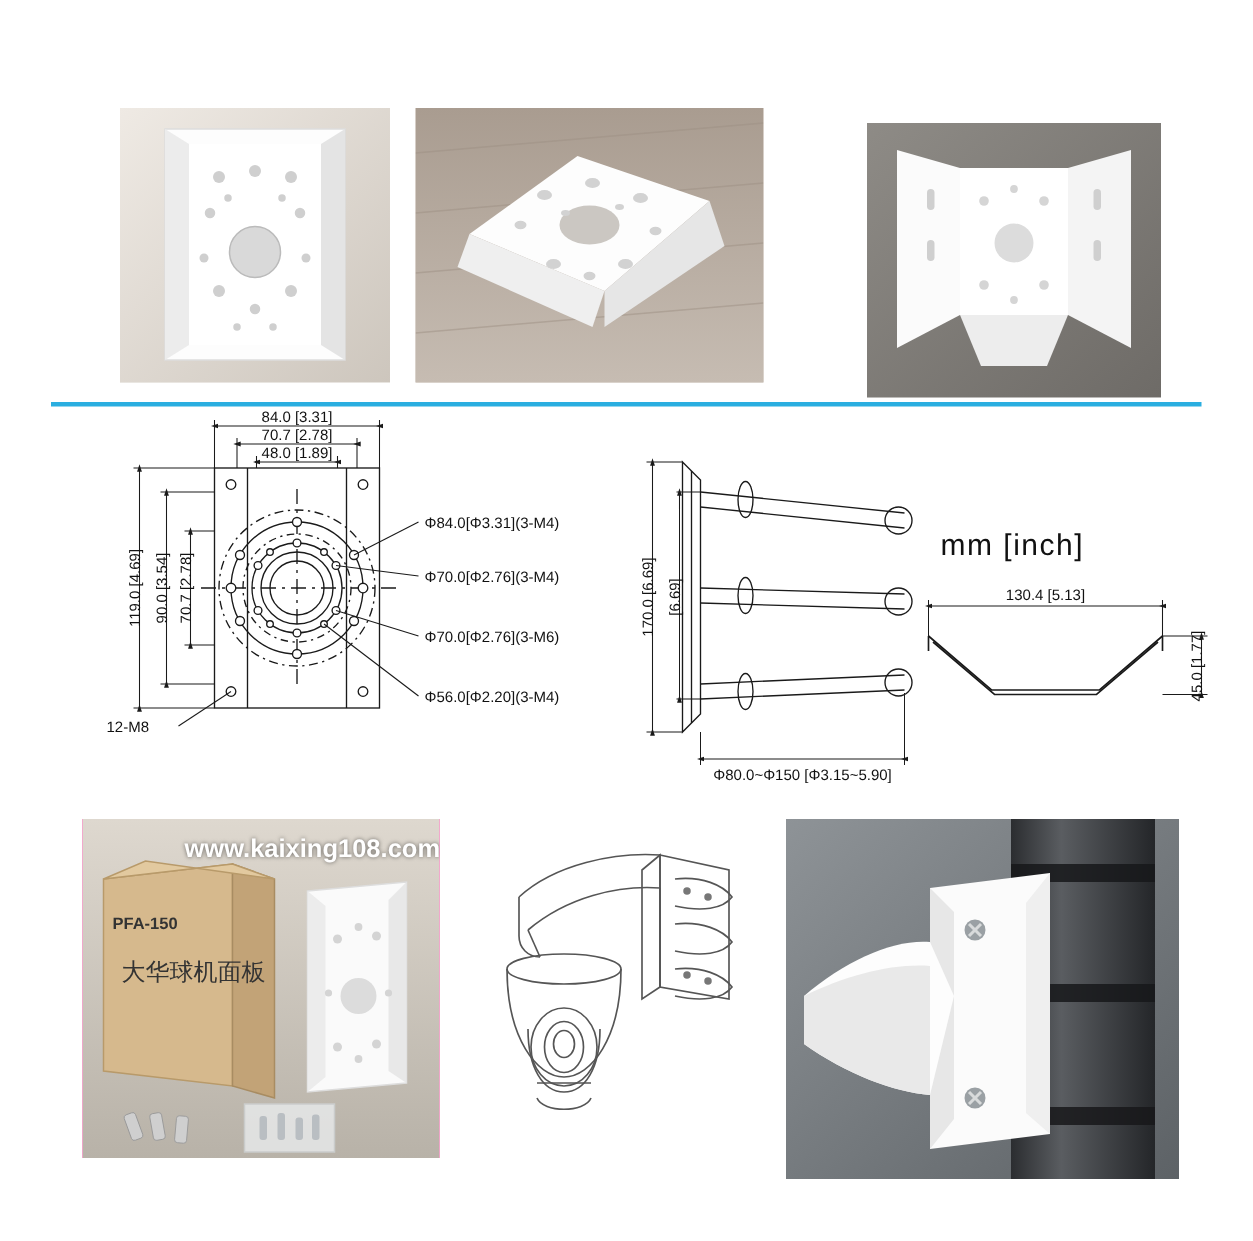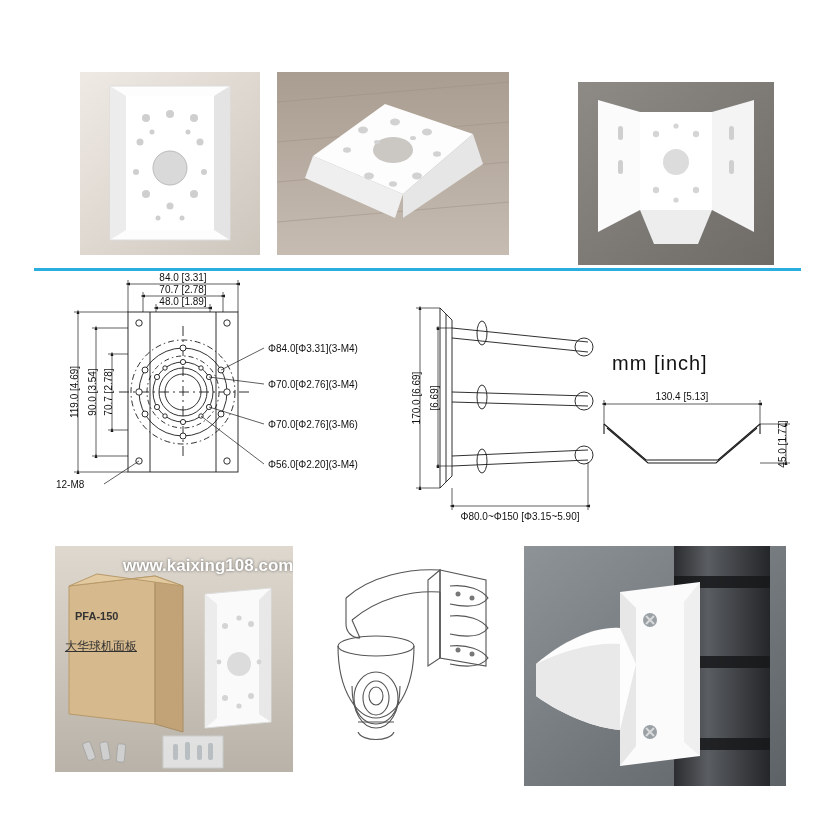--- a/index.html
+++ b/index.html
@@ -13,38 +13,38 @@
   .ph2{left:277px;top:0;width:232px;height:183px;background:#b9aca0;}
   .ph3{left:578px;top:10px;width:196px;height:183px;background:#8d8a85;}
 
   
   .photo svg{display:block;width:100%;height:100%;}
 
   
   .divider{position:absolute;left:34px;top:268px;width:767px;height:3px;background:#2aaee0;}
 
   
-  .drawing{position:absolute;left:0;top:272px;width:662px;height:270px;}
+  .drawing{position:absolute;left:15px;top:272px;width:662px;height:270px;}
   .drawing svg{position:absolute;left:0;top:0;}
 
   .lbl{font-family:"Liberation Sans",sans-serif;font-size:10px;fill:#111;}
   .mm-label{font-size:20px;letter-spacing:1px;fill:#111;}
 
   
   .bottom-row{position:absolute;left:0;top:546px;width:835px;height:252px;}
   .bp{position:absolute;overflow:hidden;}
   .bp1{left:55px;top:0;width:238px;height:226px;background:#ec4899;}
   .bp2{left:300px;top:0;width:212px;height:240px;background:#ffffff;}
   .bp3{left:524px;top:0;width:262px;height:240px;background:#6f7276;}
   .bp svg{display:block;width:100%;height:100%;}
 
   .watermark{position:absolute;left:68px;top:10px;font-size:17px;color:#ffffff;
      font-family:"Liberation Sans",sans-serif;font-weight:bold;text-shadow:0 0 3px rgba(0,0,0,.55);}
   .boxtext1{position:absolute;left:20px;top:64px;font-size:11px;color:#333;font-weight:bold;}
-  .boxtext2{position:absolute;left:10px;top:92px;font-size:12px;color:#333;text-decoration:underline;}
+  .boxtext2{position:absolute;left:26px;top:92px;font-size:16px;color:#333;}
 </style>
 </head>
 <body>
 
 <div class="page">
 
   <div class="photo-row">
 
     <div class="photo ph1">
       <svg viewBox="0 0 180 183">

